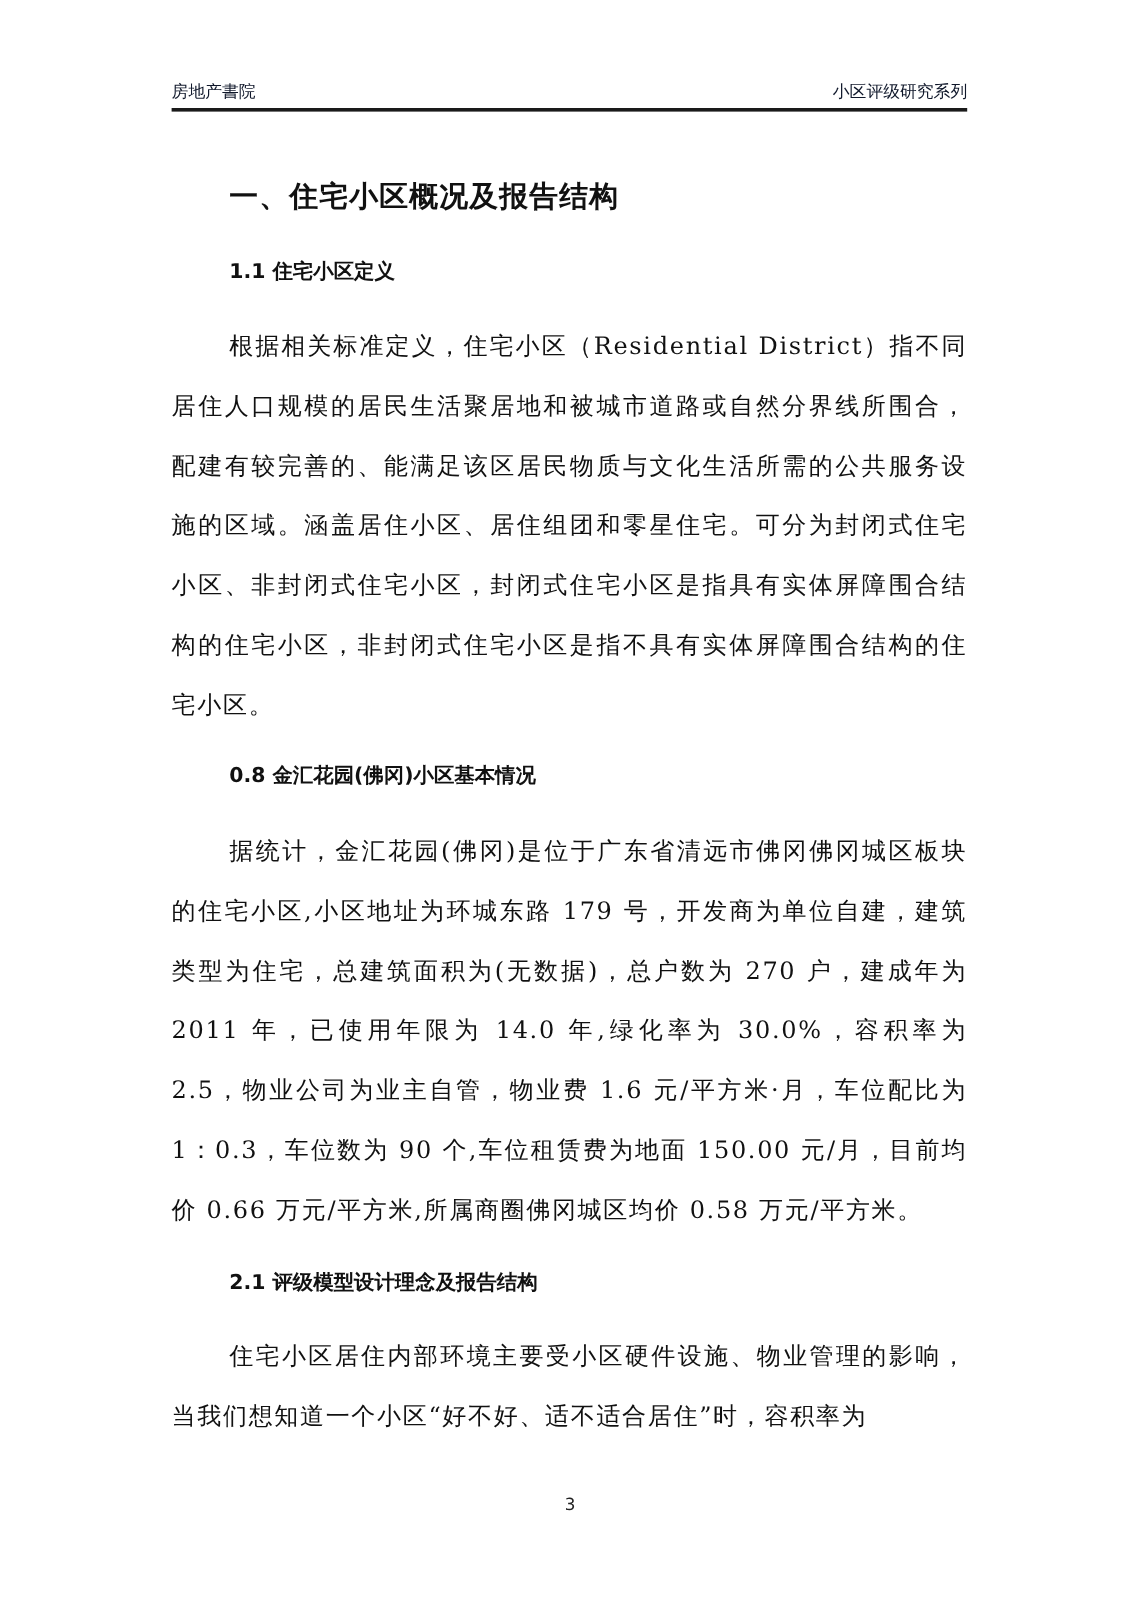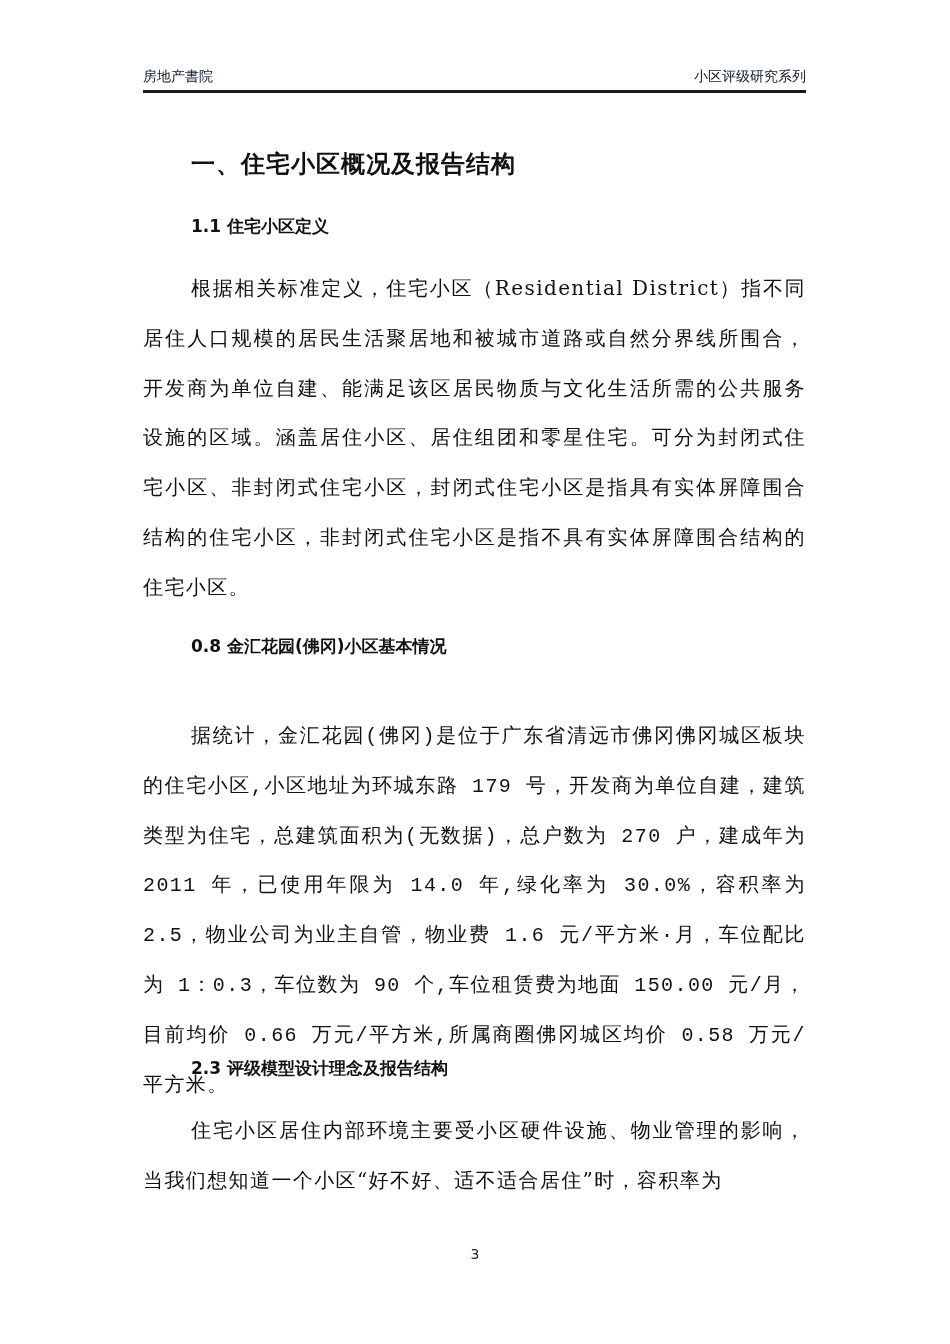--- a/index.html
+++ b/index.html
@@ -25,22 +25,22 @@
 
 <div class="header">
   <span class="left">房地产書院</span>
   <span class="right">小区评级研究系列</span>
 </div>
 
 <div class="content">
   <h1>一、住宅小区概况及报告结构</h1>
 
   <h2 style="top:75px;">1.1 住宅小区定义</h2>
-  <p style="top:124px;">根据相关标准定义，住宅小区（Residential District）指不同居住人口规模的居民生活聚居地和被城市道路或自然分界线所围合，开发商为单位自建、能满足该区居民物质与文化生活所需的公共服务设施的区域。涵盖居住小区、居住组团和零星住宅。可分为封闭式住宅小区、非封闭式住宅小区，封闭式住宅小区是指具有实体屏障围合结构的住宅小区，非封闭式住宅小区是指不具有实体屏障围合结构的住宅小区。</p>
+  <p style="top:124px;">根据相关标准定义，住宅小区（Residential District）指不同居住人口规模的居民生活聚居地和被城市道路或自然分界线所围合，配建有较完善的、能满足该区居民物质与文化生活所需的公共服务设施的区域。涵盖居住小区、居住组团和零星住宅。可分为封闭式住宅小区、非封闭式住宅小区，封闭式住宅小区是指具有实体屏障围合结构的住宅小区，非封闭式住宅小区是指不具有实体屏障围合结构的住宅小区。</p>
 
   <h2 style="top:495px;">0.8 金汇花园(佛冈)小区基本情况</h2>
-  <p style="top:572px;font-family:Liberation Mono, monospace;">据统计，金汇花园(佛冈)是位于广东省清远市佛冈佛冈城区板块的住宅小区,小区地址为环城东路 179 号，开发商为单位自建，建筑类型为住宅，总建筑面积为(无数据)，总户数为 270 户，建成年为 2011 年，已使用年限为 14.0 年,绿化率为 30.0%，容积率为 2.5，物业公司为业主自管，物业费 1.6 元/平方米·月，车位配比为 1：0.3，车位数为 90 个,车位租赁费为地面 150.00 元/月，目前均价 0.66 万元/平方米,所属商圈佛冈城区均价 0.58 万元/平方米。</p>
+  <p style="top:545px;">据统计，金汇花园(佛冈)是位于广东省清远市佛冈佛冈城区板块的住宅小区,小区地址为环城东路 179 号，开发商为单位自建，建筑类型为住宅，总建筑面积为(无数据)，总户数为 270 户，建成年为 2011 年，已使用年限为 14.0 年,绿化率为 30.0%，容积率为 2.5，物业公司为业主自管，物业费 1.6 元/平方米·月，车位配比为 1：0.3，车位数为 90 个,车位租赁费为地面 150.00 元/月，目前均价 0.66 万元/平方米,所属商圈佛冈城区均价 0.58 万元/平方米。</p>
 
-  <h2 style="top:917px;">2.3 评级模型设计理念及报告结构</h2>
+  <h2 style="top:917px;">2.1 评级模型设计理念及报告结构</h2>
   <p style="top:966px;">住宅小区居住内部环境主要受小区硬件设施、物业管理的影响，当我们想知道一个小区“好不好、适不适合居住”时，容积率为</p>
 </div>
 
 <div class="page-num">3</div>
 
 </body></html>

